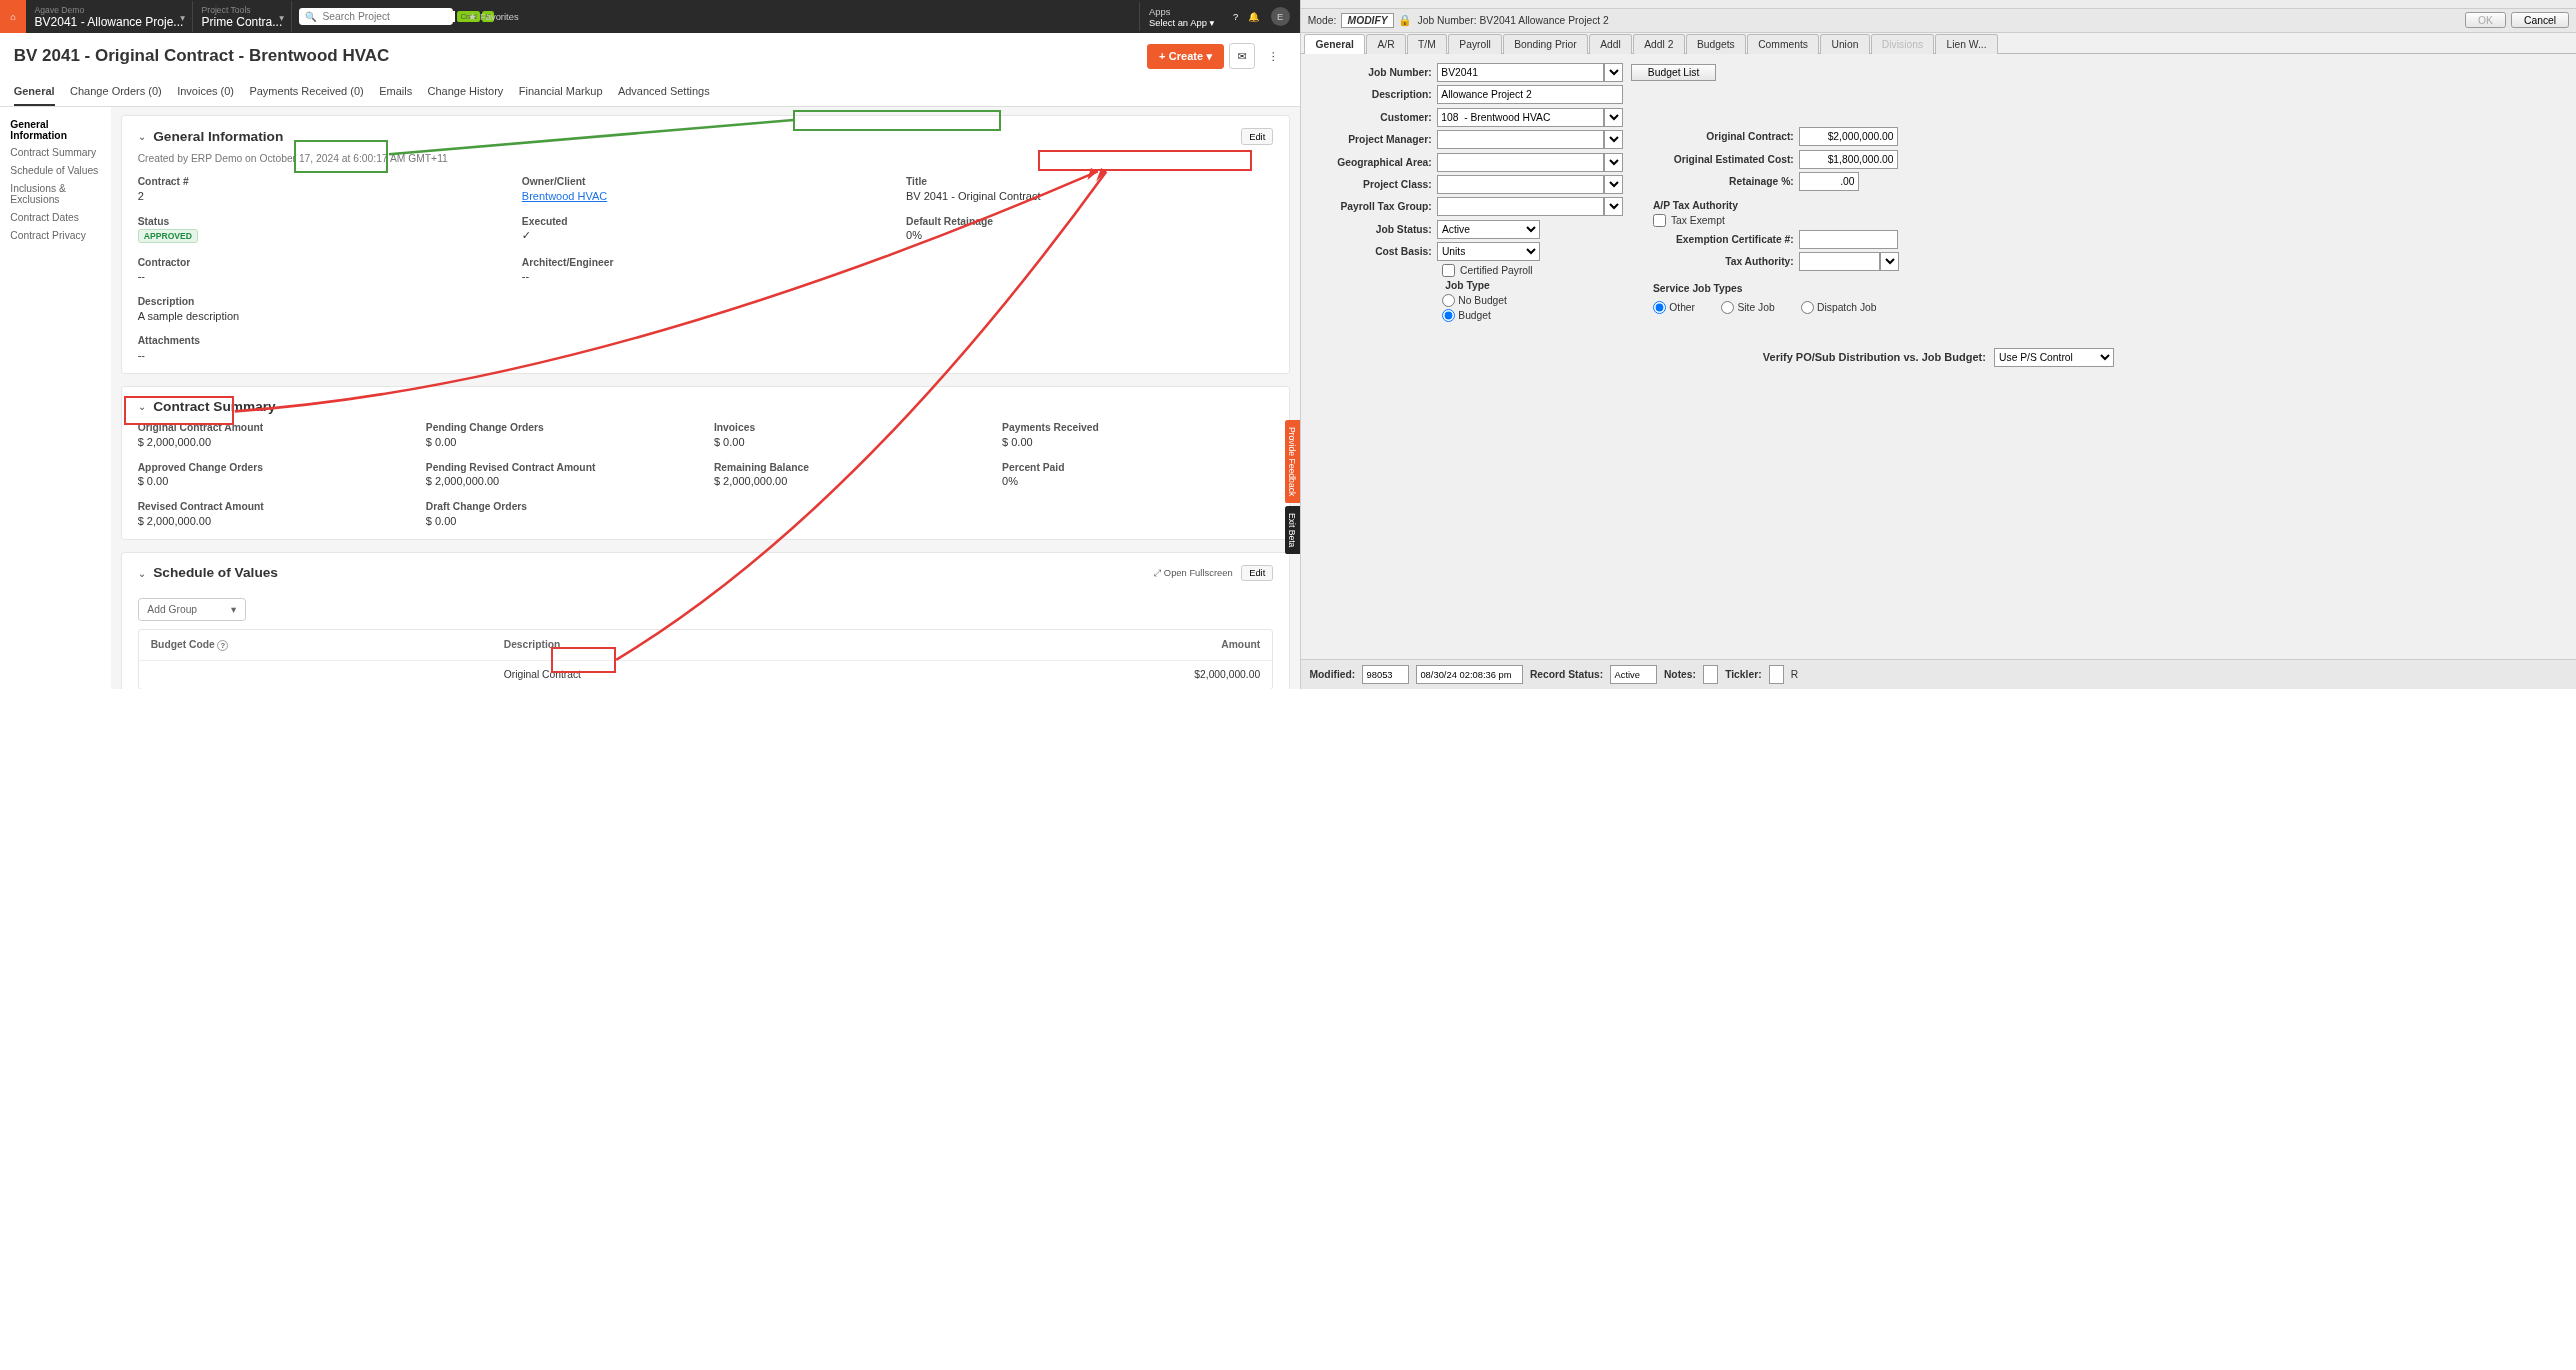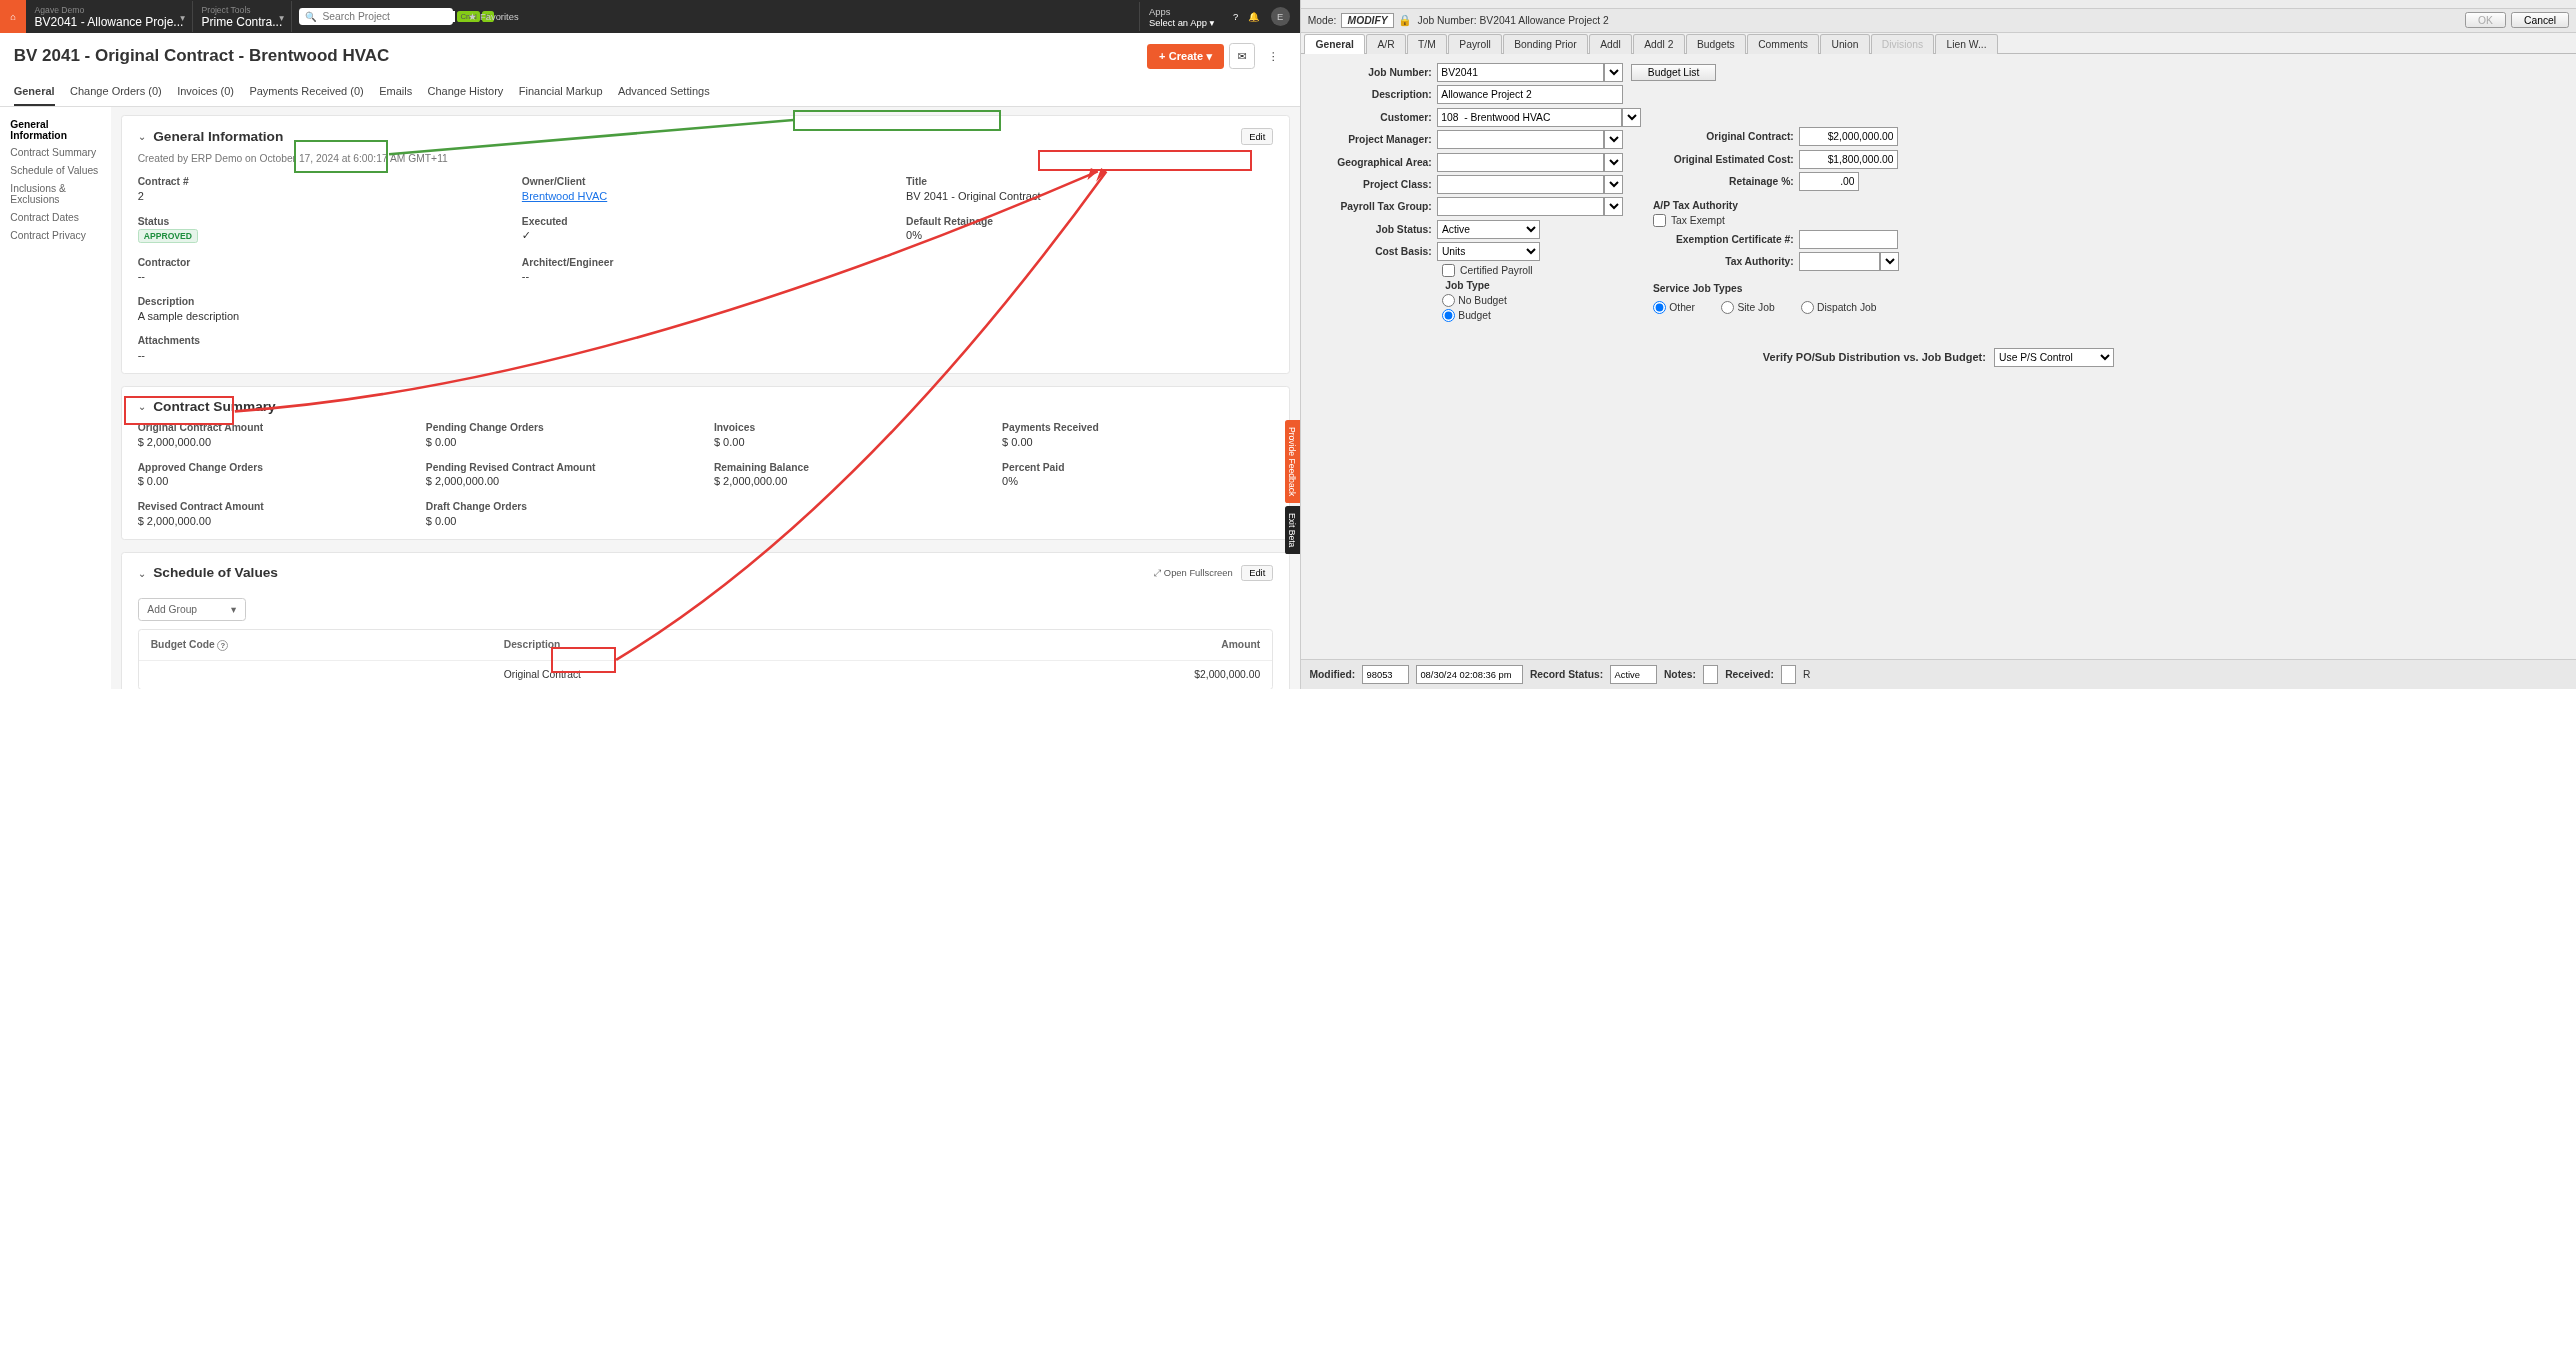--- a/index.html
+++ b/index.html
@@ -338,21 +338,21 @@
         <input class="finput" style="width: 167px;" value="BV2041">
           <select class="fselect" style="width:19px;"></select>
         <button class="budget-list-btn">Budget List</button>
       </div>
       <div class="form-row">
         <div class="flabel">Description:</div>
         <input class="finput" style="width: 186px;" value="Allowance Project 2">
       </div>
       <div class="form-row">
         <div class="flabel">Customer:</div>
-        <input class="finput" style="width: 185px;" value="108  - Brentwood HVAC">
+        <input class="finput" style="width: 167px;" value="108  - Brentwood HVAC">
           <select class="fselect" style="width:19px;"></select>
       </div>
       <div class="form-row">
         <div class="flabel">Project Manager:</div>
         <input class="finput" style="width: 167px;">
           <select class="fselect" style="width:19px;"></select>
       </div>
       <div class="form-row">
         <div class="flabel">Geographical  Area:</div>
         <input class="finput" style="width: 167px;">
@@ -446,21 +446,21 @@
       </div>
     </div>
     <div class="r-status">
       <span class="flabel2">Modified:</span>
       <input style="width: 47px;" value="98053">
       <input style="width: 107px;" value="08/30/24 02:08:36 pm">
       <span class="flabel2">Record Status:</span>
       <input style="width: 47px;" value="Active">
       <span class="flabel2">Notes:</span>
       <input style="width: 15.4px;">
-      <span class="flabel2">Received:</span>
+      <span class="flabel2">Tickler:</span>
       <input style="width: 15.4px;">
       <span>R</span>
     </div>
   </div>
 
   <div class="highlight-green" style="left:294px;top:140px;width:94px;height:33px;"></div>
   <div class="highlight-green" style="left:793px;top:110px;width:208px;height:20.6px;"></div>
   <div class="highlight-red" style="left:124px;top:396px;width:110px;height:29px;"></div>
   <div class="highlight-red" style="left:551px;top:647px;width:65px;height:26px;"></div>
   <div class="highlight-red" style="left:1038px;top:150px;width:214px;height:20.6px;"></div>

